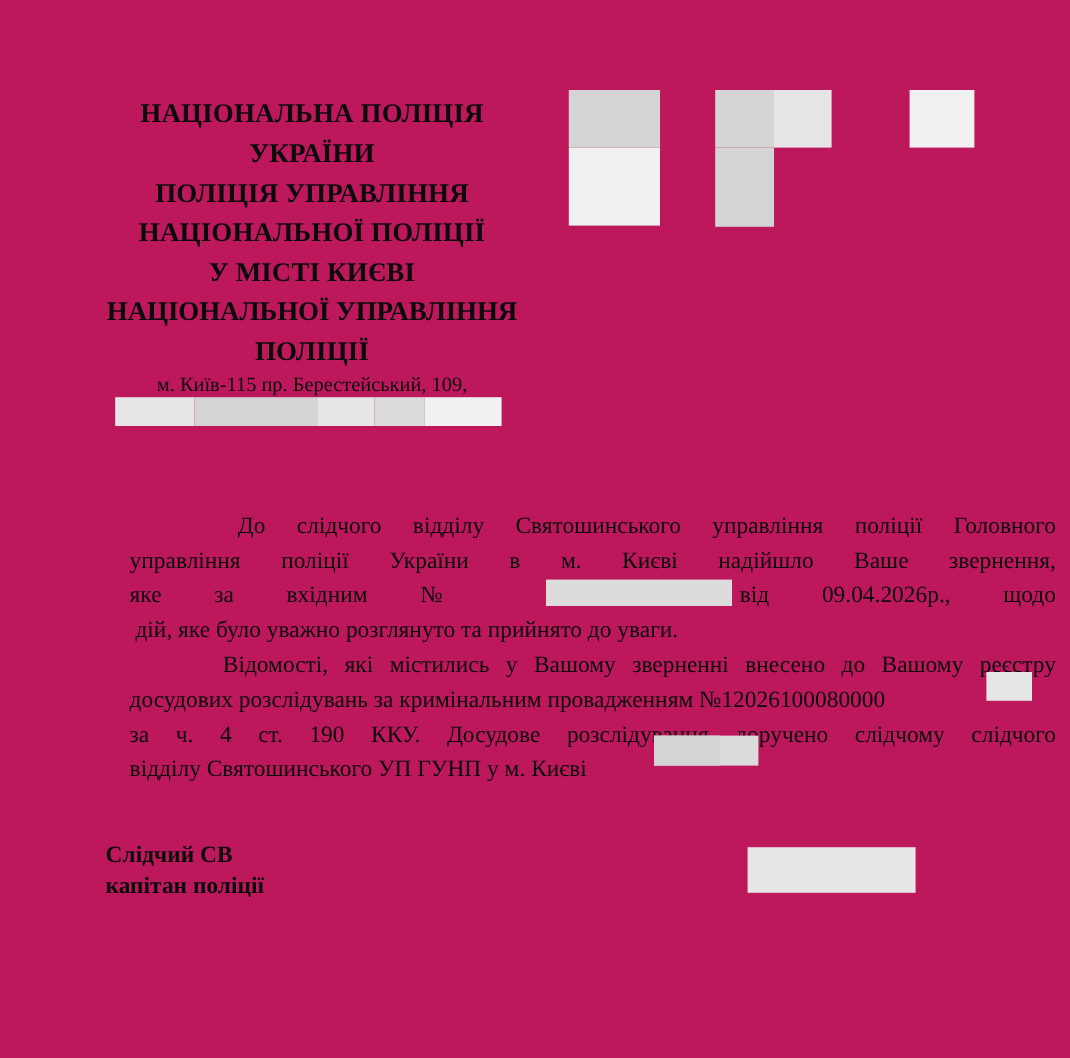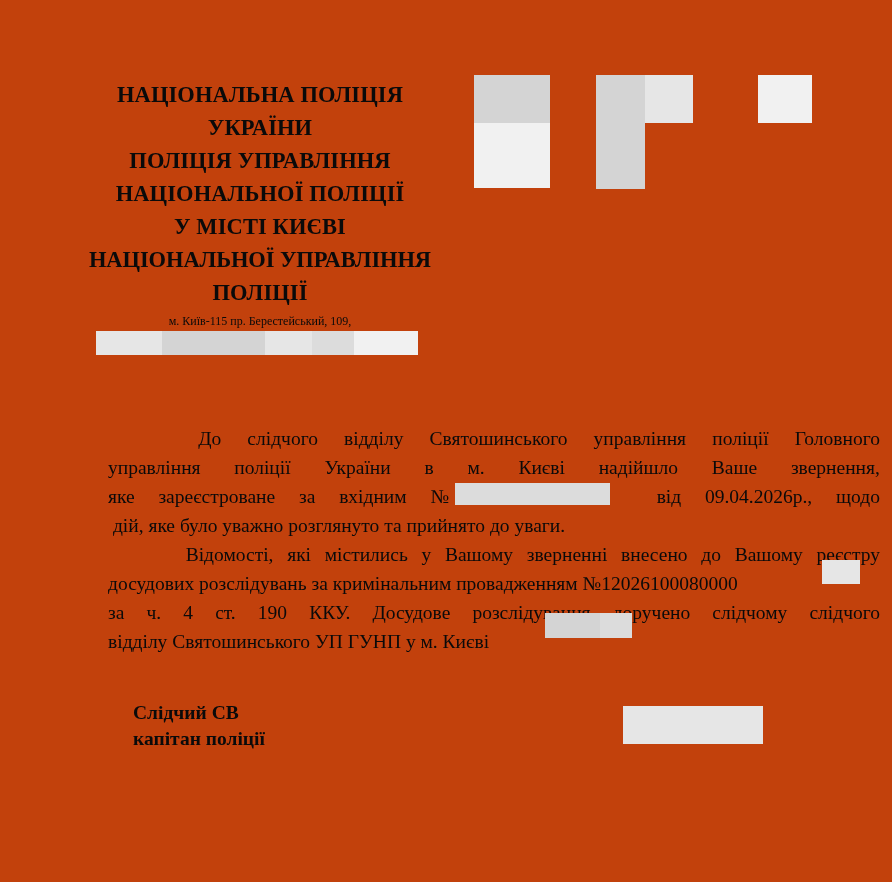--- a/index.html
+++ b/index.html
@@ -13,41 +13,41 @@
     height: 882px;
     position: relative;
     font-family: "Liberation Serif", "DejaVu Serif", serif;
     color: #0a0a0a;
     overflow: hidden;
   }
 
   #doc-page {
     position: absolute;
     inset: 0;
-    background: #c2410c;
+    background: #be185d;
   }
 
   
   #letterhead {
     position: absolute;
     left: 60px;
     top: 78px;
     width: 400px;
     text-align: center;
   }
   .lh-line {
     font-weight: bold;
     font-size: 22.5px;
     line-height: 33px;
     letter-spacing: 0.1px;
     white-space: nowrap;
   }
   .lh-line.wide { letter-spacing: -0.1px; }
   .lh-addr {
-    font-size: 12px;
+    font-size: 17px;
     line-height: 24px;
     font-weight: normal;
     white-space: nowrap;
     margin-top: 0;
   }
 
   
   .redaction {
     position: absolute;
     background: #dcdcdc;
@@ -79,21 +79,20 @@
     white-space: nowrap;
   }
   .ln.justify { justify-content: space-between; }
   .ln .w { display: inline-block; }
 
   
   #signature {
     position: absolute;
     left: 88px;
     top: 700px;
-    margin-left: 45px;
   }
   .sig-line {
     font-weight: bold;
     font-size: 19.5px;
     line-height: 26px;
     white-space: nowrap;
   }
 </style>
 </head>
 <body>
@@ -130,21 +129,20 @@
         <span class="w">України</span>
         <span class="w">в</span>
         <span class="w">м.</span>
         <span class="w">Києві</span>
         <span class="w">надійшло</span>
         <span class="w">Ваше</span>
         <span class="w">звернення,</span>
       </div>
       <div class="ln justify">
         <span class="w">яке</span>
-        <span class="w">зареєстроване</span>
         <span class="w">за</span>
         <span class="w">вхідним</span>
         <span class="w">№</span>
         <span class="w" style="width:160px"></span>
         <span class="w">від</span>
         <span class="w">09.04.2026р.,</span>
         <span class="w">щодо</span>
       </div>
       <div class="ln">
         &nbsp;<span class="w">дій,</span>&nbsp;<span class="w">яке</span>&nbsp;<span class="w">було</span>&nbsp;<span class="w">уважно</span>&nbsp;<span class="w">розглянуто</span>&nbsp;<span class="w">та</span>&nbsp;<span class="w">прийнято</span>&nbsp;<span class="w">до</span>&nbsp;<span class="w">уваги.</span>

